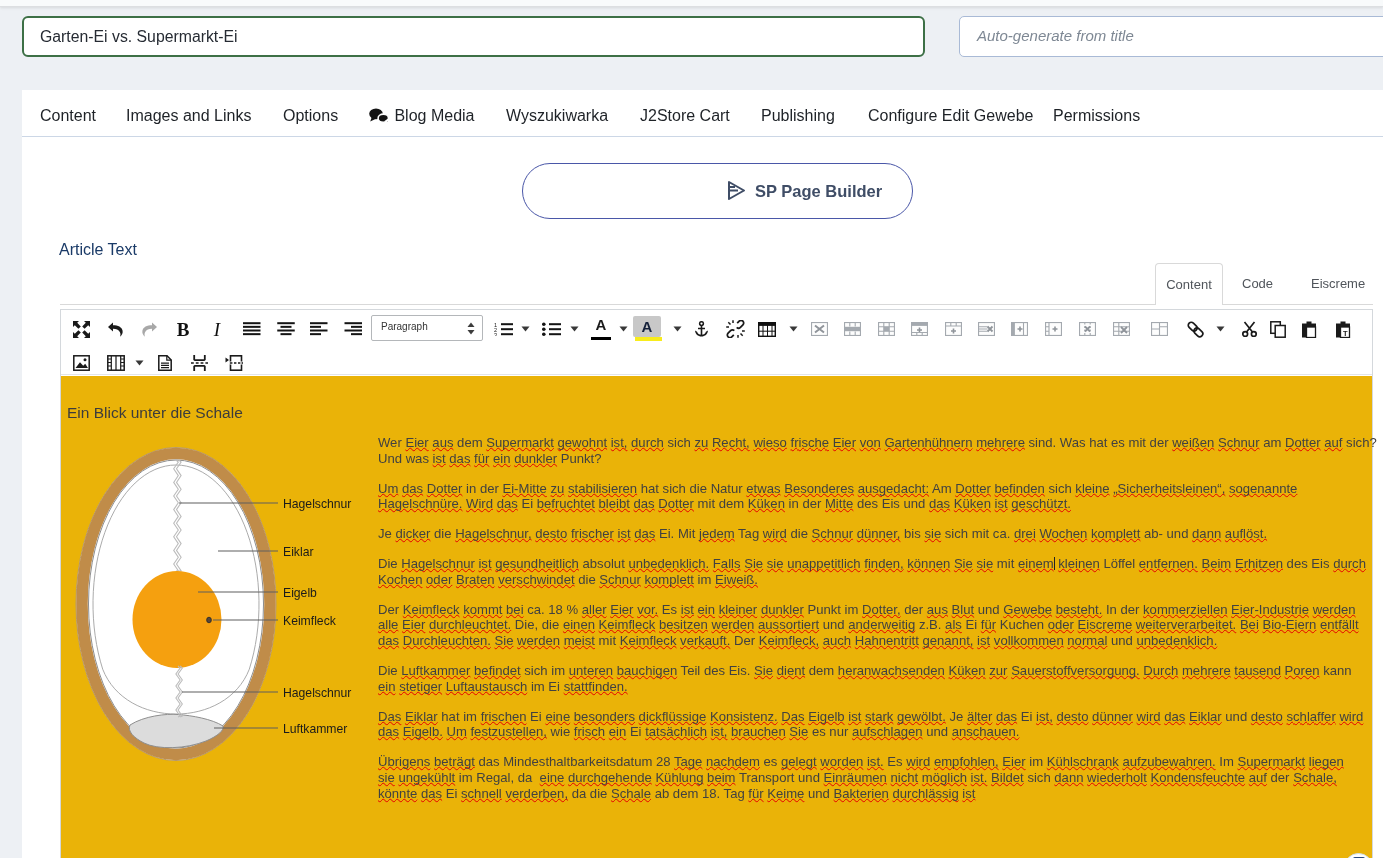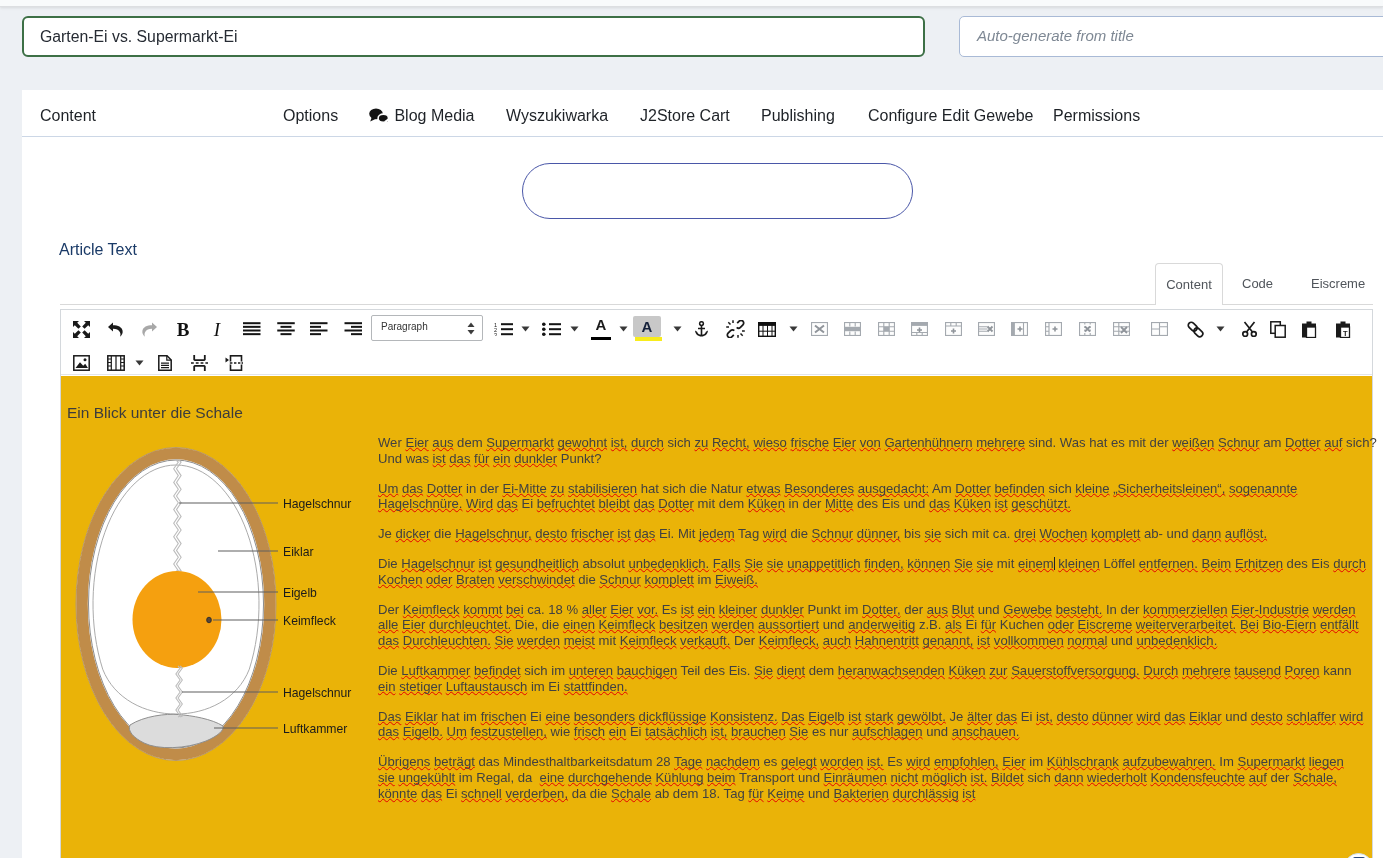--- a/index.html
+++ b/index.html
@@ -40,36 +40,41 @@
 <div class="topband"></div>
 <div class="titlebox">
     <span>Garten-Ei vs. Supermarkt-Ei</span>
   </div>
 <div class="genbox">
     <span>Auto-generate from title</span>
   </div>
 <div class="card">
   <div class="tabsrow">
     <span class="tab" style="left:18px">Content</span>
+    <span class="tab" style="left:104px">Images and Links</span>
     <span class="tab" style="left:261px">Options</span>
     <span class="tab" style="left:347px"><svg width="21" height="16" viewBox="0 0 21 16" style="vertical-align:-3px">
           <ellipse cx="7" cy="5.8" rx="6.8" ry="5.4" fill="#141414"></ellipse>
           <path d="M3 8.5 1.2 13.6 7 10.8z" fill="#141414"></path>
           <g stroke="#fff" stroke-width="1.6">
             <ellipse cx="14.3" cy="10.2" rx="5.2" ry="4.1" fill="#141414"></ellipse>
             <path d="M16.5 13.2 19.8 15.8 18.9 11.5z" fill="#141414"></path>
           </g>
         </svg> Blog Media</span>
     <span class="tab" style="left:484px">Wyszukiwarka</span>
     <span class="tab" style="left:618px">J2Store Cart</span>
     <span class="tab" style="left:739px">Publishing</span>
     <span class="tab" style="left:846px">Configure Edit Gewebe</span>
     <span class="tab" style="left:1031px">Permissions</span>
   </div>
   <div class="togglewrap">
+    <div class="spbtn"><svg width="21" height="21" viewBox="0 0 21 21" style="vertical-align:-4px;margin-right:8px">
+          <path d="M3 2 L18 10.5 L3 19 Z" fill="none" stroke="#3f4d66" stroke-width="2" stroke-linejoin="round"></path>
+          <path d="M3 7h6M3 10.5h9" stroke="#3f4d66" stroke-width="2"></path>
+        </svg>SP Page Builder</div>
   </div>
   <div class="arttext">Article Text</div>
   <div class="edtab">Content</div>
   <span class="edtab2" style="left:1220px">Code</span>
   <span class="edtab2" style="left:1289px">Eiscreme</span>
   <div class="edtabline"></div>
   <div class="edtabmask"></div>
   <div class="editor">
     <div class="toolbar">
 <div class="tbtn" style="left:6px;top:5px">

